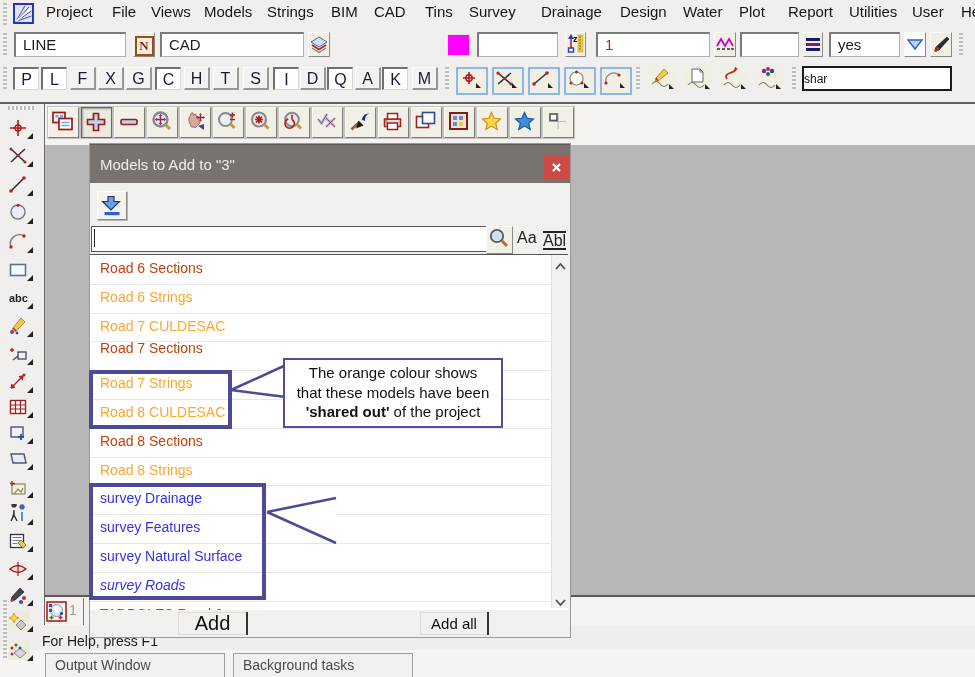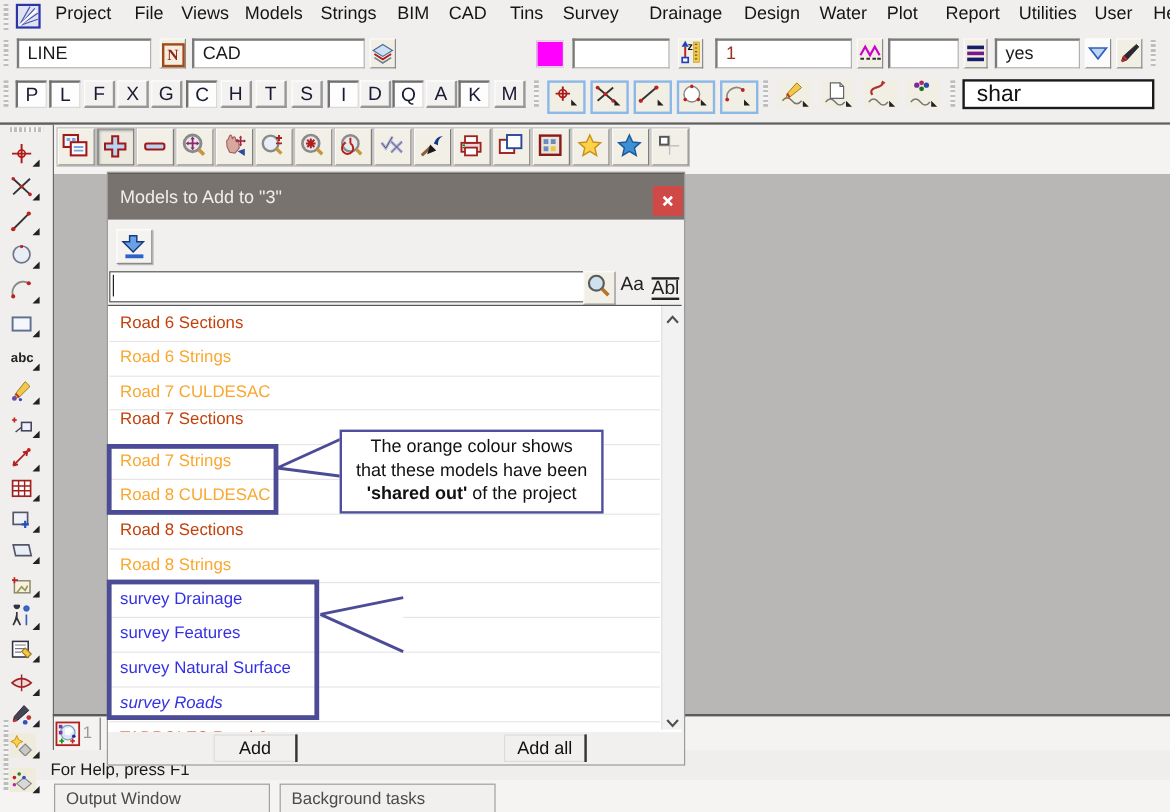--- a/index.html
+++ b/index.html
@@ -197,21 +197,21 @@
     <svg width="28" height="24">
         <path d="M4 19 q4 -5 8 0 q4 5 8 0" fill="none" stroke="#777" stroke-width="1.2"></path>
         <circle cx="13" cy="8" r="2" fill="#207020"></circle>
         <circle cx="9" cy="5" r="2.2" fill="#7a2a9a"></circle>
         <circle cx="17" cy="5" r="2.2" fill="#2a4aaa"></circle>
         <circle cx="13" cy="3" r="2" fill="#aa2a6a"></circle>
         <path d="M21 18 l5 5 h-5 Z" fill="#222"></path>
       </svg>
   </div>
   <div class="grip" style="left:792px;top:67px;height:22px;"></div>
-  <div class="abs" style="left:802px;top:66px;width:146px;height:21px;background:#fff;border:2px solid #1a1a1a;font-size:19px;line-height:22px;padding-left:10px;color:#111;">shar</div>
+  <div class="abs" style="left:802px;top:66px;width:146px;height:21px;background:#fff;border:2px solid #1a1a1a;font-size:12px;line-height:22px;color:#111;">shar</div>
 
   <div class="abs" style="left:0;top:102px;width:975px;height:2px;background:#5f5f5f;"></div>
 
   <div class="abs" style="left:44px;top:104px;width:931px;height:521px;background:#f4f3f2;border-left:1px solid #6a6a6a;"></div>
 
   <div class="abs" style="left:45px;top:145px;width:930px;height:450px;background:#b8b7b6;"></div>
   <div class="abs" style="left:44px;top:595px;width:931px;height:2px;background:#5a5a5a;"></div>
 
   <svg class="abs" style="left:46px;top:601px;" width="21" height="21">
     <rect x="1" y="1" width="19" height="19" fill="#f6f4f0" stroke="#b02020" stroke-width="1.6"></rect>
@@ -505,21 +505,21 @@
       </div>
 
     <div class="abs" style="left:461px;top:110px;width:17px;height:353px;background:#f2f2f2;border-left:1px solid #e0e0e0;">
       <svg width="17" height="353">
         <path d="M4 14 L8.5 9 L13 14" fill="none" stroke="#505050" stroke-width="1.8"></path>
         <path d="M4 345 L8.5 350 L13 345" fill="none" stroke="#505050" stroke-width="1.8"></path>
       </svg>
     </div>
 
     <div class="abs" style="left:0;top:465px;width:480px;height:26px;background:#f1f0ef;"></div>
-    <div class="abs" style="left:88px;top:467px;width:67px;height:21px;border:1px solid #dcdcdc;text-align:center;font-size:15px;color:#111;line-height:21px;">Add</div>
+    <div class="abs" style="left:88px;top:467px;width:67px;height:21px;border:1px solid #dcdcdc;text-align:center;font-size:20px;color:#111;line-height:21px;">Add</div>
     <div class="abs" style="left:156px;top:467px;width:2px;height:23px;background:#333;"></div>
     <div class="abs" style="left:330px;top:467px;width:66px;height:21px;border:1px solid #dcdcdc;text-align:center;font-size:15px;color:#111;line-height:21px;">Add all</div>
     <div class="abs" style="left:397px;top:467px;width:2px;height:23px;background:#333;"></div>
   </div>
 
   <div class="abs" style="left:89px;top:370px;width:135px;height:51px;border:4px solid #4c4c96;"></div>
   <div class="abs" style="left:89px;top:483px;width:169px;height:109px;border:4px solid #4c4c96;"></div>
 
   <svg class="abs" style="left:220px;top:355px;pointer-events:none;" width="290" height="80">
     <polygon points="11,35 66,10 66,42" fill="#ffffff"></polygon>

